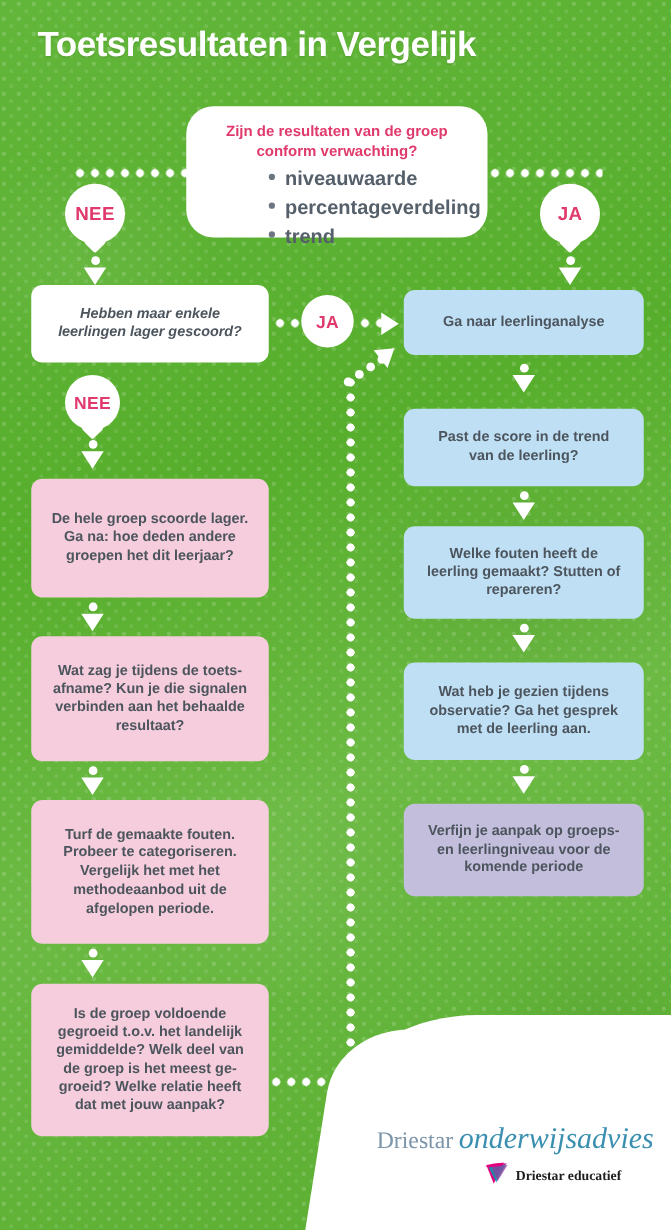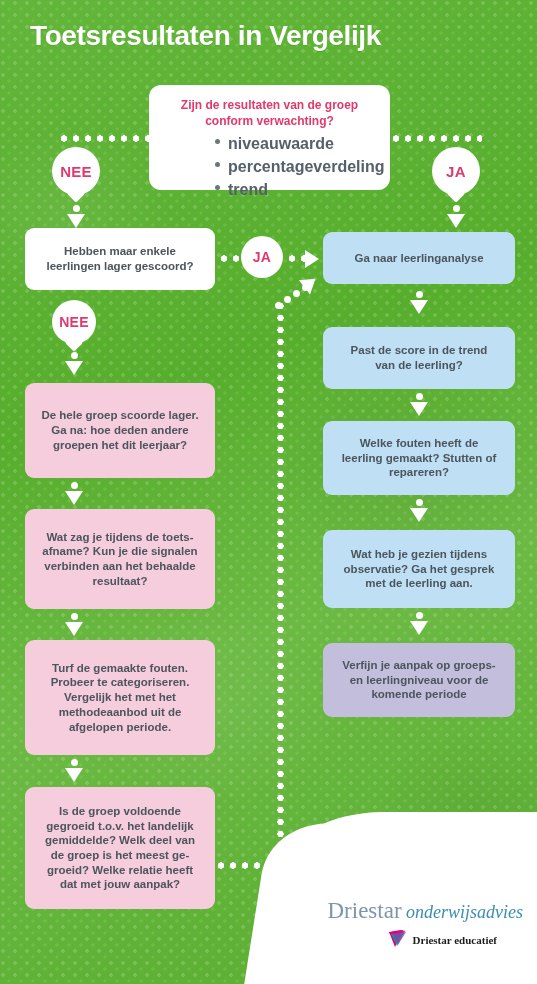--- a/index.html
+++ b/index.html
@@ -48,21 +48,21 @@
   }
   .card-white{background:#ffffff;}
   .card-pink{background:#f6cddc;}
   .card-blue{background:#bfdff4;}
   .card-purple{background:#c4bedd;}
 
   .txt-dark{color:#4c555d;font-weight:bold;font-size:11.5px;}
 
   .q-card{
     position:absolute;left:149px;top:85px;width:241px;height:105px;
-    background:#ffffff;border-radius:12px;
+    background:#ffffff;border-radius:22px;
     box-sizing:border-box;padding:13px 10px 0 10px;
   }
   .q-head{
     color:#e03a6d;font-weight:bold;font-size:12px;text-align:center;line-height:1.3;
   }
   .q-list{
     margin:4px 0 0 0;padding:0;list-style:none;
     color:#55606a;font-size:16px;font-weight:bold;line-height:1.42;
     text-align:left;padding-left:56px;
   }
@@ -147,24 +147,24 @@
     content:"";position:absolute;left:-26px;top:6px;width:70px;height:176px;
     background:#ffffff;
     border-top-left-radius:80px 70px;
     transform:rotate(9deg);
   }
   .brand{
     position:absolute;left:0;right:14px;top:86px;text-align:right;
     z-index:9;
   }
   .brand .b1{
-    font-family:"Liberation Serif", serif;font-size:23px;color:#7d96ab;
+    font-family:"Liberation Serif", serif;font-size:19px;color:#7d96ab;
   }
   .brand .b2{
-    font-family:"Liberation Serif", serif;font-size:18px;color:#3a8fb0;font-style:italic;
+    font-family:"Liberation Serif", serif;font-size:24px;color:#3a8fb0;font-style:italic;
   }
   .brandsub{
     position:absolute;right:40px;top:116px;z-index:9;
     display:flex;align-items:center;gap:5px;
   }
   .brandsub .lbl{
     font-family:"Liberation Serif", serif;font-size:11px;font-weight:bold;color:#1d1d1d;
   }
 </style>
 </head>
@@ -197,21 +197,21 @@
 
   <div class="arrow" style="left:66px;top:205px;">
     <div class="dot"></div>
       <div class="tri"></div>
   </div>
   <div class="arrow" style="left:446px;top:205px;">
     <div class="dot"></div>
       <div class="tri"></div>
   </div>
 
-  <div class="card card-white txt-dark" style="left:25px;top:228px;width:190px;height:62px;padding:0 14px;">
+  <div class="card card-white txt-dark" style="left:25px;top:228px;width:190px;height:62px;padding:0 14px;font-style:italic;">
     <span>Hebben maar enkele leerlingen lager gescoord?</span>
   </div>
 
   <div class="badge tail" style="left:52px;top:300px;width:44px;height:44px;font-size:14px;">
     <span>NEE</span>
   </div>
   <div class="arrow" style="left:64px;top:352px;">
     <div class="dot"></div>
       <div class="tri"></div>
   </div>

